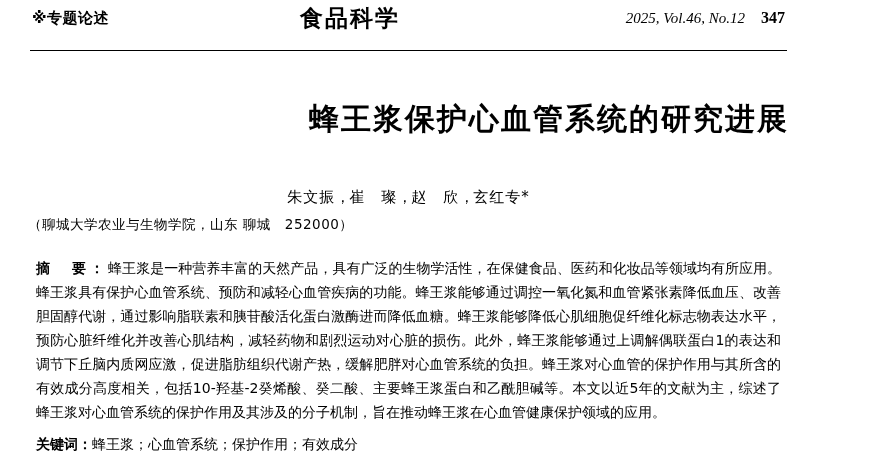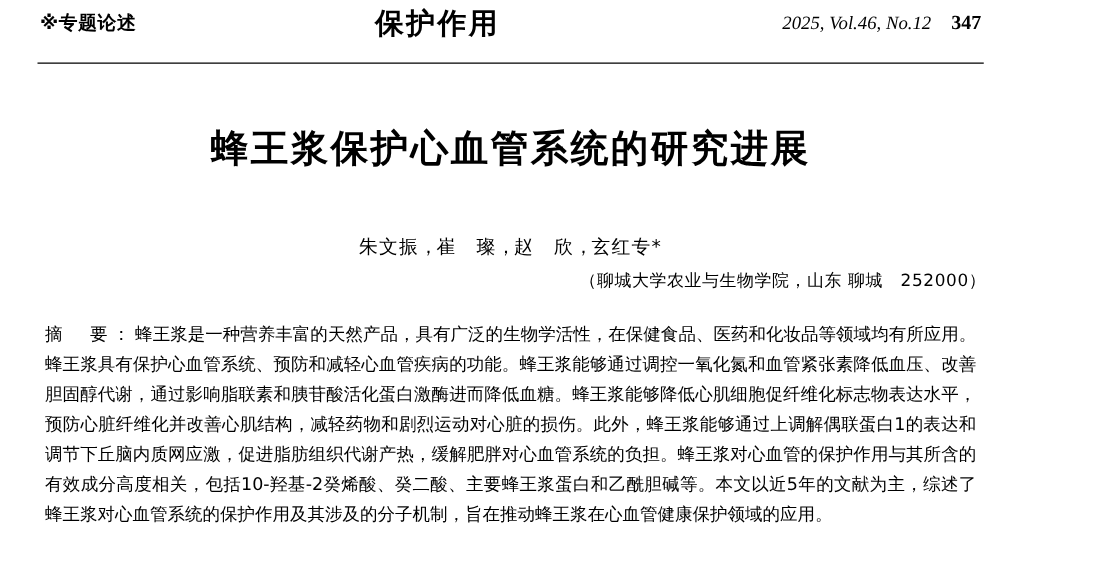--- a/index.html
+++ b/index.html
@@ -59,92 +59,95 @@
     font-size: 16px;
   }
   .rule {
     border: none;
     border-top: 1.6px solid #000;
     margin: 0 2px 0 2px;
   }
 
   
   .title {
-    text-align: center;
+    text-align: right;
     font-family: "DejaVu Sans", "Liberation Sans", sans-serif;
     font-size: 30px;
     font-weight: bold;
     letter-spacing: 2px;
     margin-top: 48px;
   }
   .authors {
     text-align: center;
     font-family: "DejaVu Sans", "Liberation Sans", sans-serif;
     font-size: 15px;
     margin-top: 48px;
     letter-spacing: 1px;
   }
   .authors .sep {
     display: inline-block;
     width: 14px;
   }
   .affil {
-    text-align: right;
+    text-align: left;
     font-family: "DejaVu Sans", "Liberation Sans", sans-serif;
     font-size: 13.5px;
     margin-top: 9px;
     letter-spacing: 0.5px;
   }
 
   
   .abstract {
     margin-top: 22px;
     padding: 0 8px;
     font-family: "DejaVu Sans", "Liberation Sans", sans-serif;
     font-size: 14px;
     line-height: 1.72;
     text-align: justify;
     text-justify: inter-ideograph;
   }
   .abstract .lbl {
-    font-weight: normal;
+    font-weight: bold;
     letter-spacing: 4px;
   }
   .keywords {
     margin-top: 8px;
     padding: 0 8px;
     font-family: "DejaVu Sans", "Liberation Sans", sans-serif;
     font-size: 14px;
     line-height: 1.7;
   }
   .keywords .lbl {
     font-weight: bold;
   }
 </style>
 </head>
 <body>
 
 <div class="page">
 
   <div class="header">
     <div class="header-left">※专题论述</div>
-    <div class="header-center">保护作用</div>
+    <div class="header-center">食品科学</div>
     <div class="header-right">
       <span>2025, Vol.46, No.12</span><span class="pageno">347</span>
     </div>
   </div>
 
   <hr class="rule">
 
   <div class="title">蜂王浆保护心血管系统的研究进展</div>
 
   <div class="authors">
     <span>朱文振</span><span class="sep">，</span><span>崔　璨</span><span class="sep">，</span><span>赵　欣</span><span class="sep">，</span><span>玄红专*</span>
   </div>
 
   <div class="affil">（聊城大学农业与生物学院，山东 聊城　252000）</div>
 
   <div class="abstract">
     <span class="lbl">摘　要：</span><span>蜂王浆是一种营养丰富的天然产品，具有广泛的生物学活性，在保健食品、医药和化妆品等领域均有所应用。蜂王浆具有保护心血管系统、预防和减轻心血管疾病的功能。蜂王浆能够通过调控一氧化氮和血管紧张素降低血压、改善胆固醇代谢，通过影响脂联素和胰苷酸活化蛋白激酶进而降低血糖。蜂王浆能够降低心肌细胞促纤维化标志物表达水平，预防心脏纤维化并改善心肌结构，减轻药物和剧烈运动对心脏的损伤。此外，蜂王浆能够通过上调解偶联蛋白1的表达和调节下丘脑内质网应激，促进脂肪组织代谢产热，缓解肥胖对心血管系统的负担。蜂王浆对心血管的保护作用与其所含的有效成分高度相关，包括10-羟基-2癸烯酸、癸二酸、主要蜂王浆蛋白和乙酰胆碱等。本文以近5年的文献为主，综述了蜂王浆对心血管系统的保护作用及其涉及的分子机制，旨在推动蜂王浆在心血管健康保护领域的应用。</span>
   </div>
 
+  <div class="keywords">
+    <span class="lbl">关键词：</span><span>蜂王浆；心血管系统；保护作用；有效成分</span>
+  </div>
 
 </div>
 
 </body></html>

